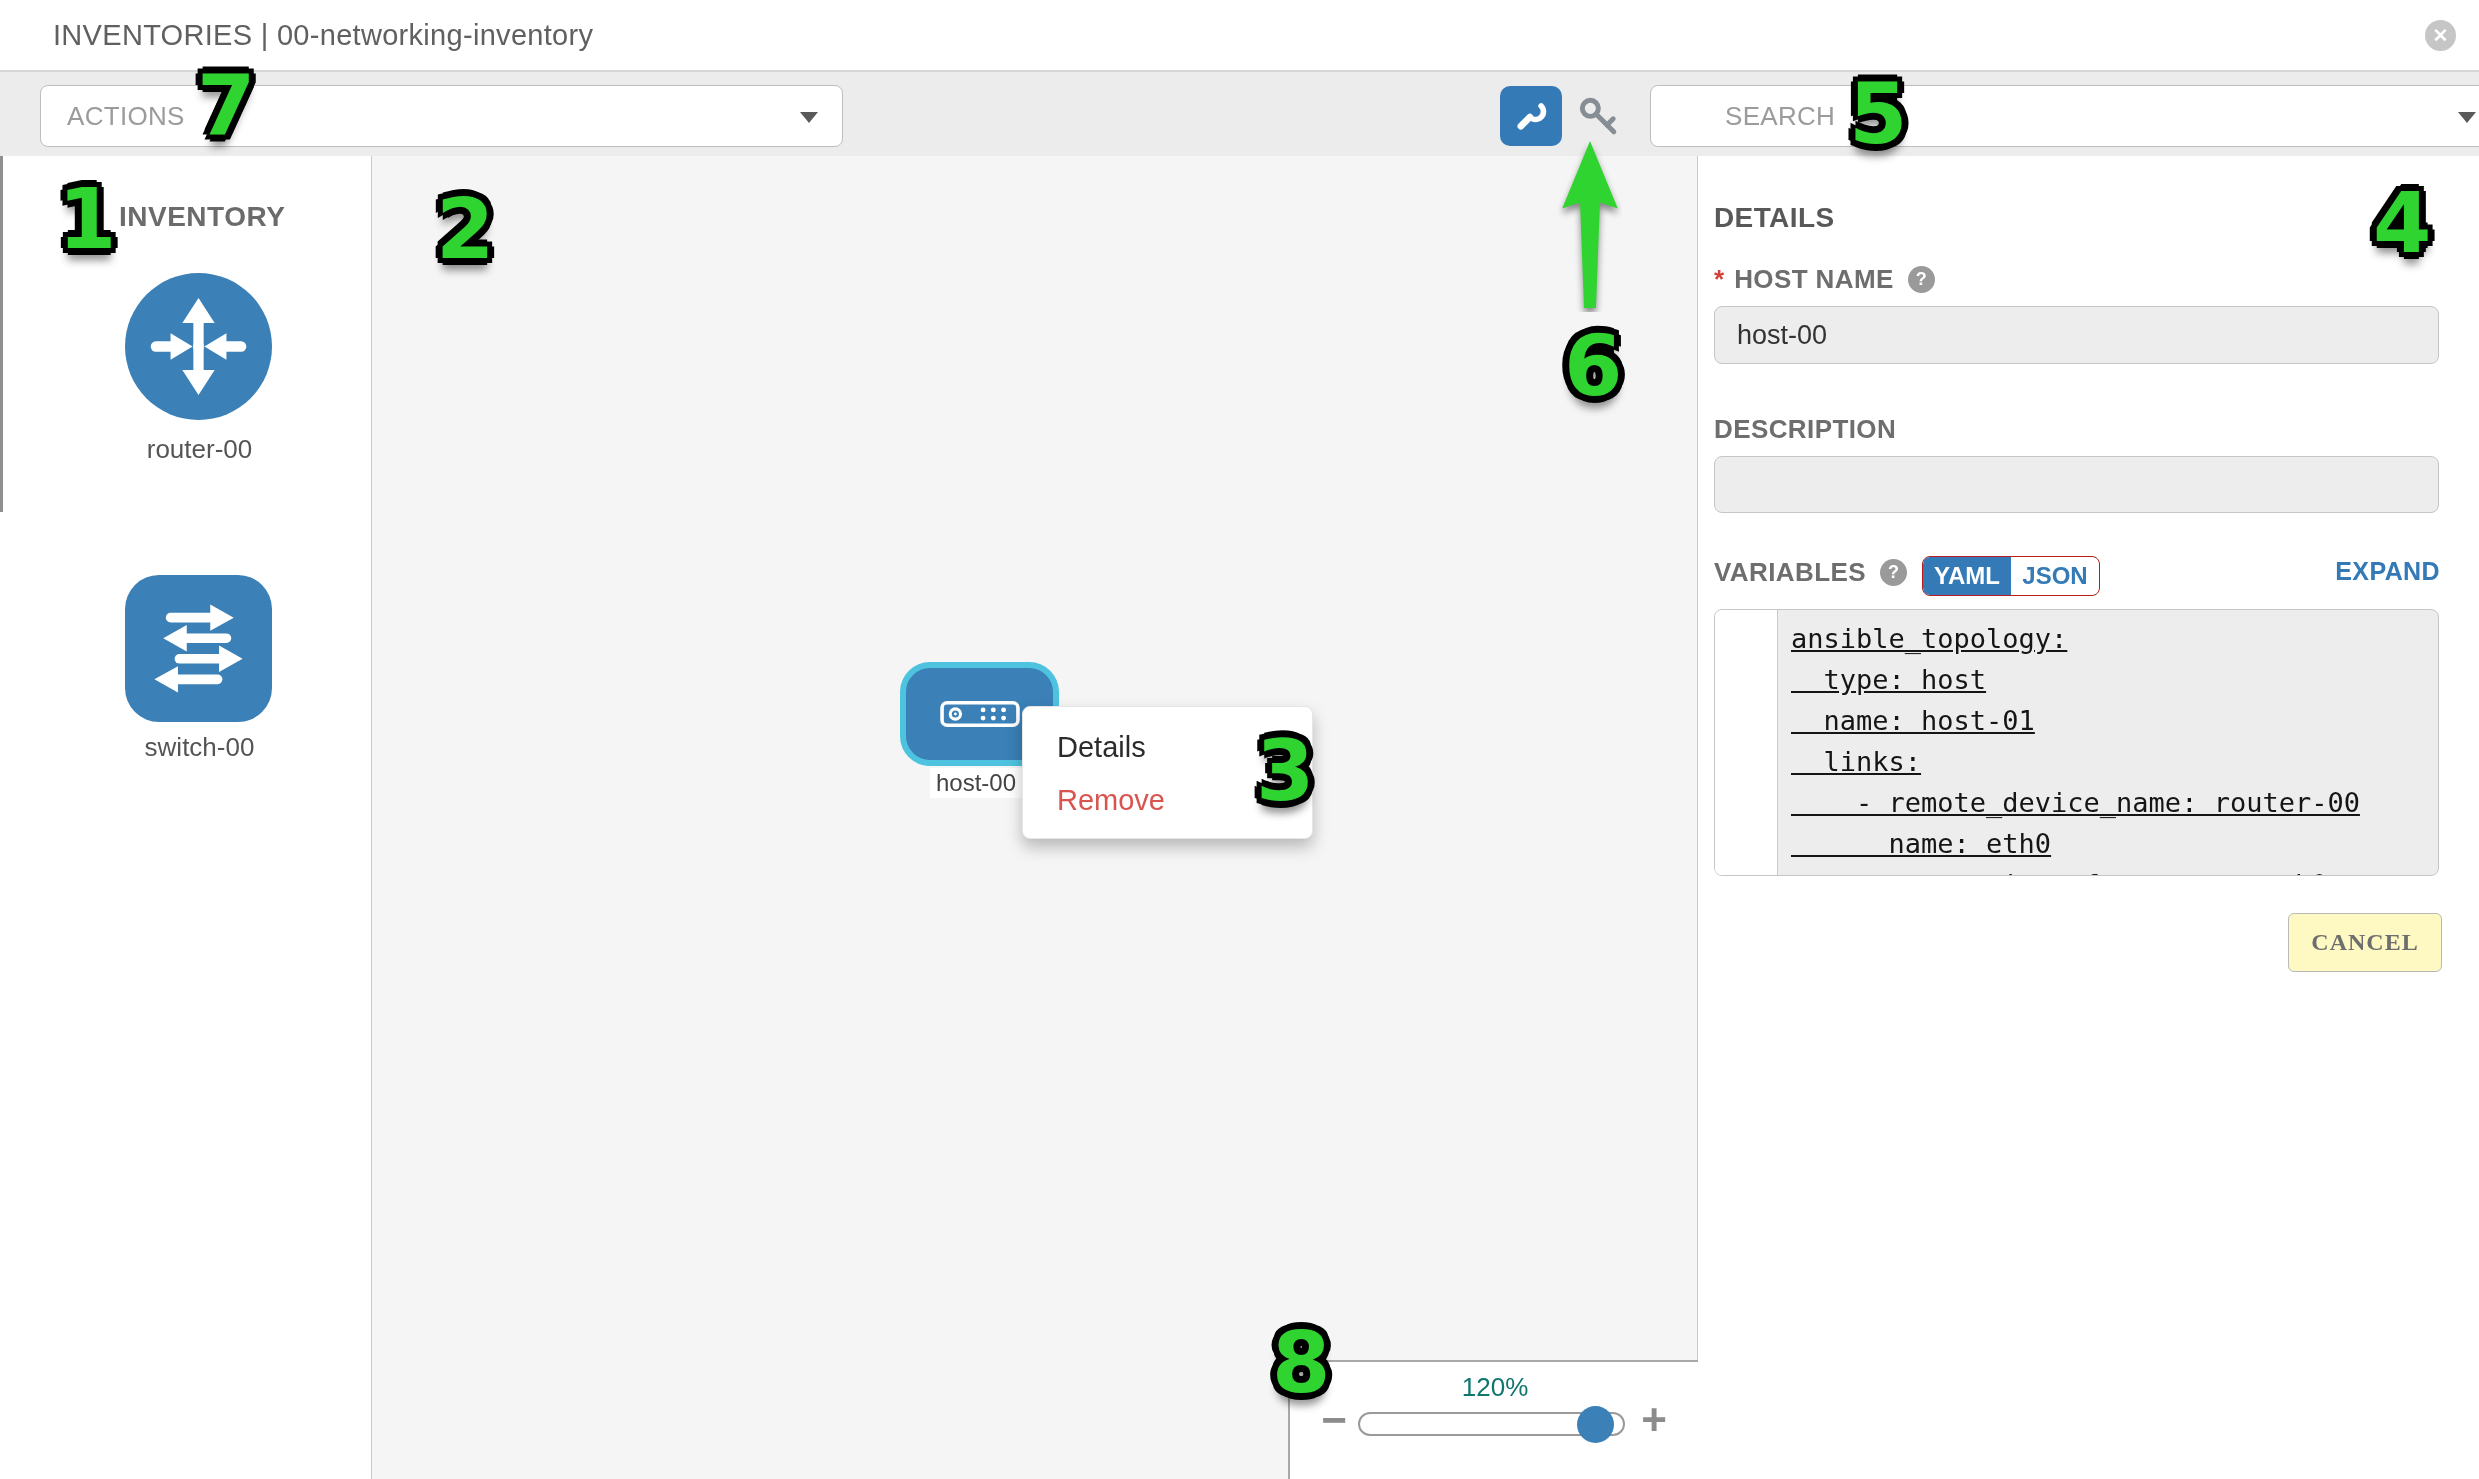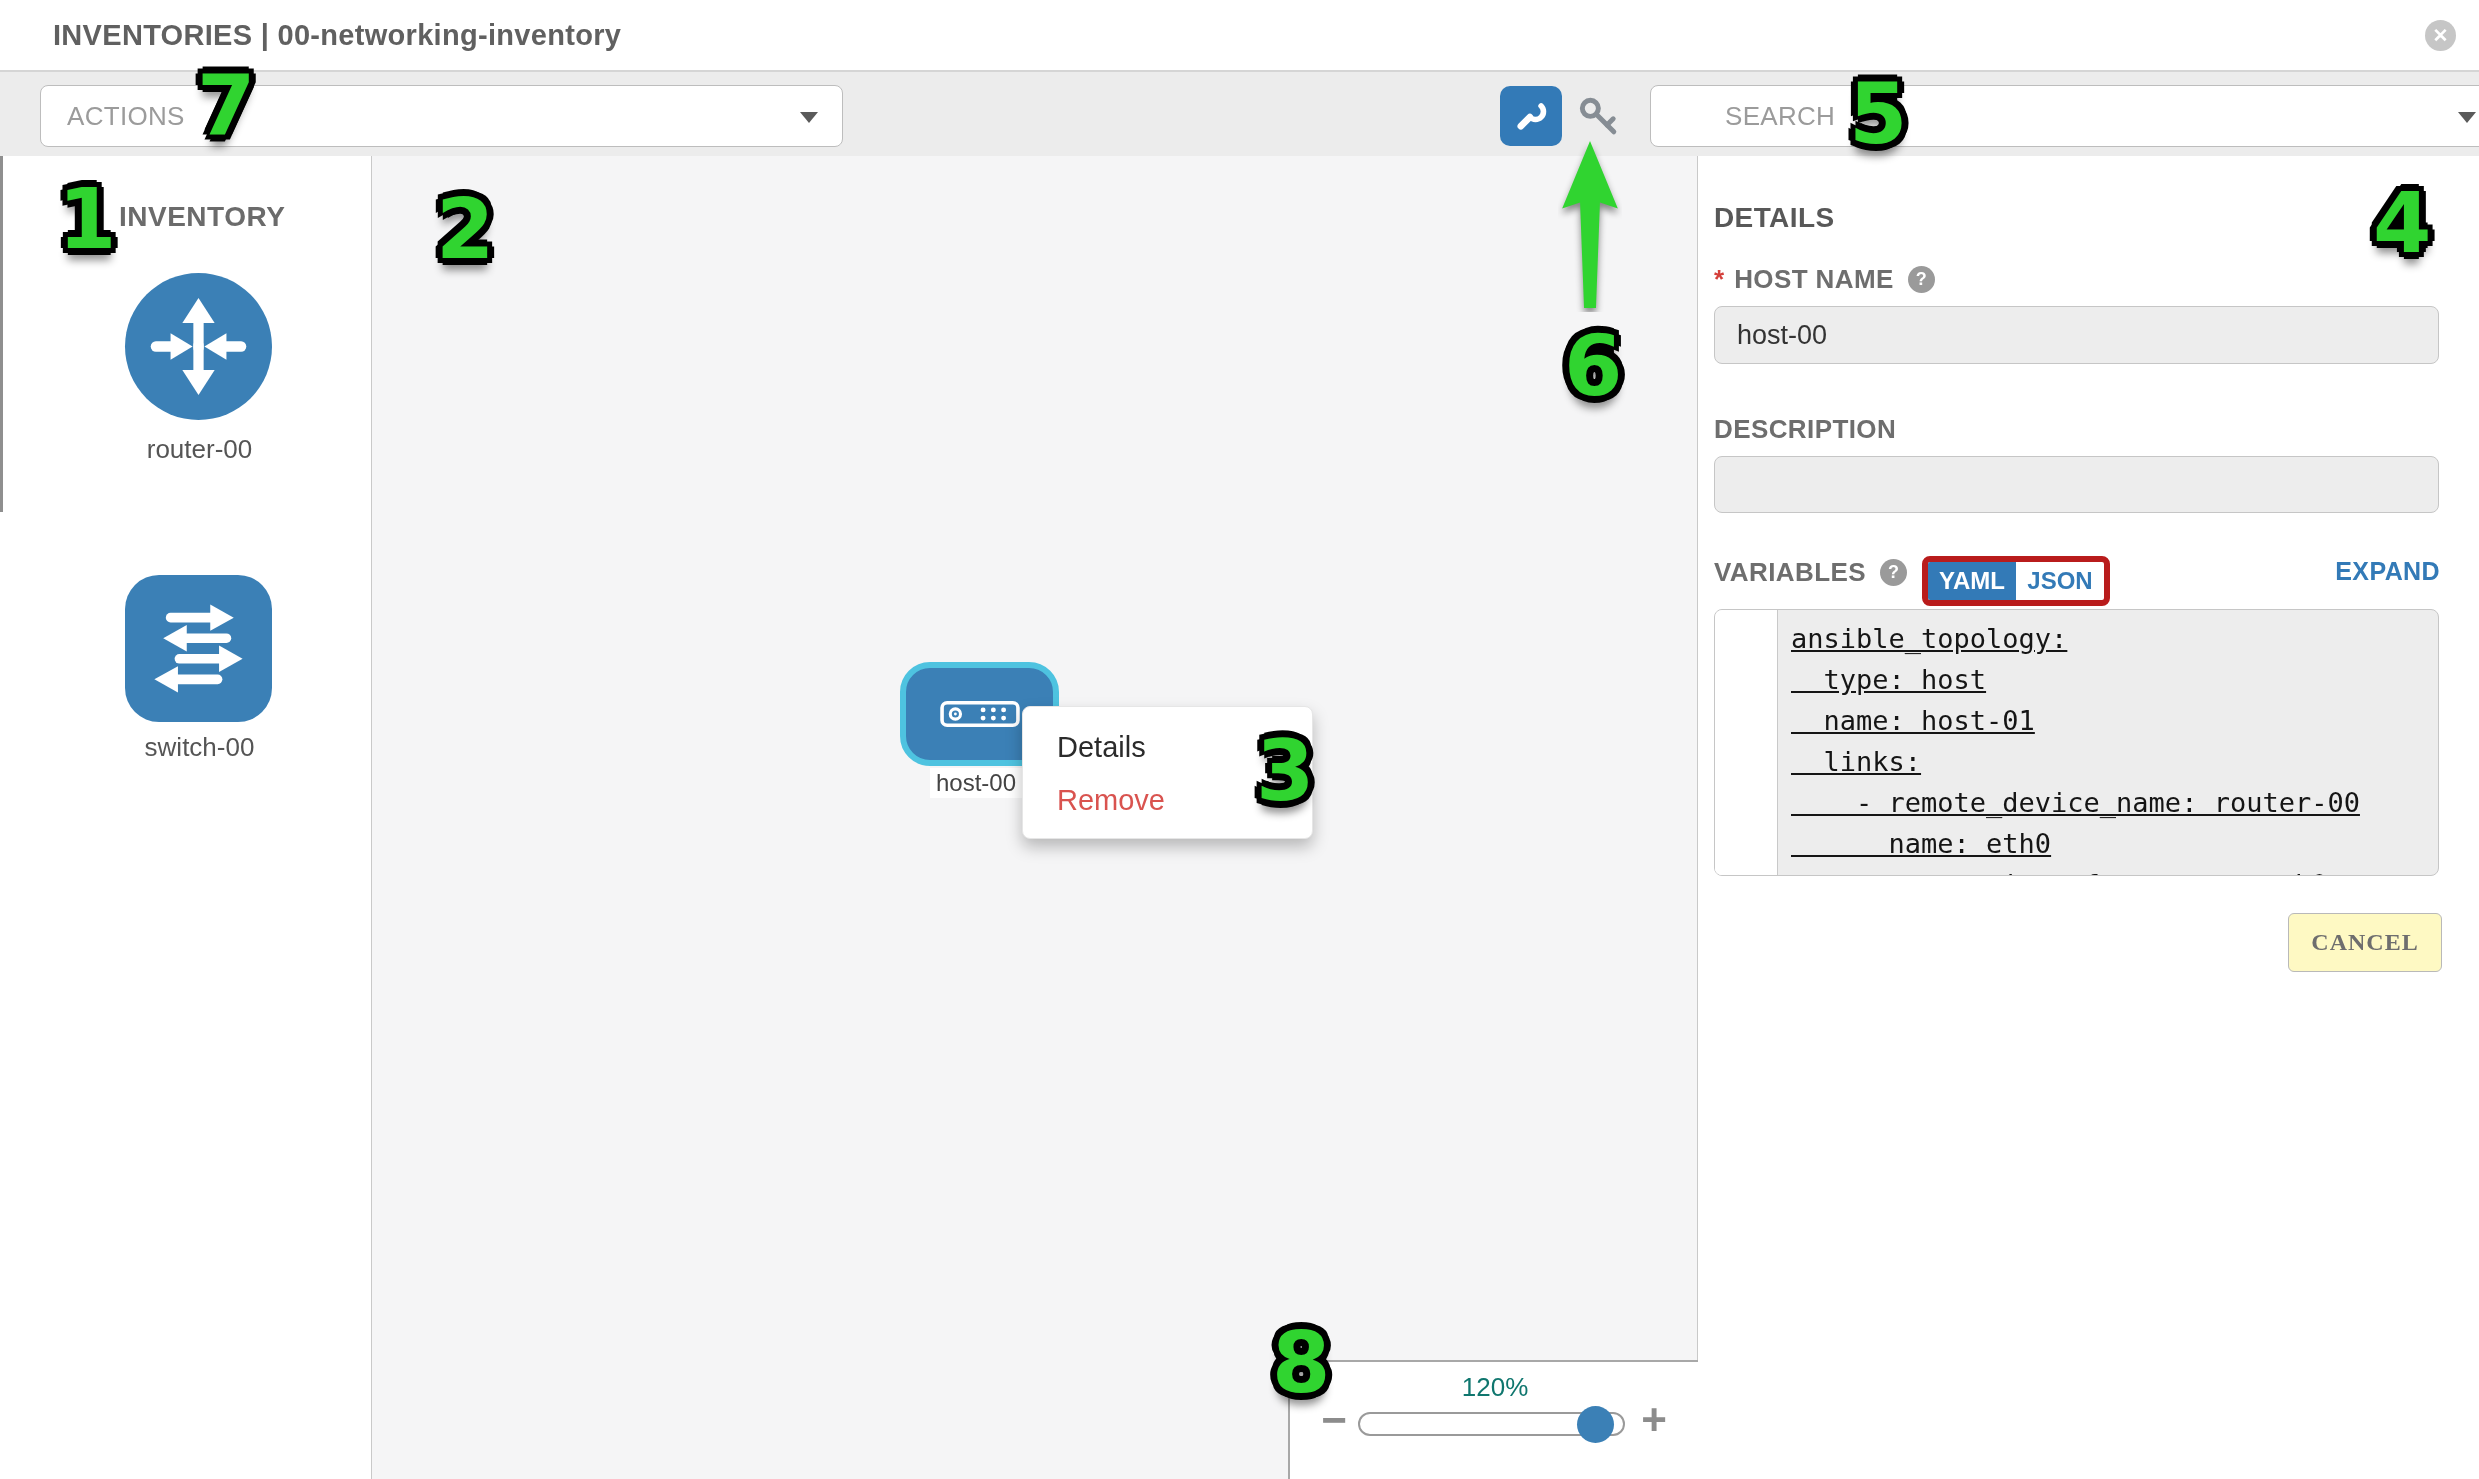--- a/index.html
+++ b/index.html
@@ -5,21 +5,21 @@
   html,body{margin:0;padding:0;}
   body{
     width:2480px;height:1480px;position:relative;overflow:hidden;
     background:#ffffff;font-family:"Liberation Sans",sans-serif;
     -webkit-font-smoothing:antialiased;
   }
   .abs{position:absolute;}
 
   
   .header{left:0;top:0;width:2480px;height:70px;background:#fff;border-bottom:2px solid #d5d5d5;}
-  .header-title{left:53px;top:0;height:70px;line-height:70px;font-size:29px;font-weight:bold;color:#606060;letter-spacing:0.3px;}
+  .header-title{left:53px;top:0;height:70px;line-height:70px;font-size:29px;font-weight:normal;color:#606060;letter-spacing:0.3px;}
   .close-btn{left:2425px;top:20px;width:31px;height:31px;border-radius:50%;background:#c6c6c6;color:#fff;
     display:flex;align-items:center;justify-content:center;font-size:19px;font-weight:bold;cursor:pointer;}
 
   
   .toolbar{left:0;top:72px;width:2480px;height:85px;background:#ececec;border-bottom:1px solid #cfcfcf;}
   .select-box{height:60px;background:#fff;border:1px solid #bdbdbd;border-radius:8px;display:flex;align-items:center;}
   .select-label{margin-left:26px;font-size:26px;color:#9b9b9b;letter-spacing:0.3px;}
   .caret{position:absolute;right:24px;top:26px;width:0;height:0;border-left:9px solid transparent;border-right:9px solid transparent;border-top:11px solid #5a5a5a;}
   .actions-box{left:40px;top:13px;width:801px;}
   .search-box{left:1650px;top:13px;width:801px;padding-left:48px;}
@@ -63,21 +63,21 @@
   .hostname-row{left:1714px;top:264px;}
   .req{color:#d43f3a;font-size:26px;font-weight:bold;margin-right:2px;}
   .f-label{font-size:26px;color:#6e6e6e;font-weight:600;letter-spacing:0.4px;}
   .help-icon{width:27px;height:27px;border-radius:50%;background:#9a9a9a;color:#fff;display:inline-flex;align-items:center;justify-content:center;font-size:18px;font-weight:bold;margin-left:6px;}
   .text-input{left:1714px;width:725px;height:58px;background:#ededed;border:1px solid #c6c6c6;border-radius:8px;box-sizing:border-box;
     font-size:27px;color:#333;padding:0 22px;font-family:"Liberation Sans",sans-serif;}
   .hostname-input{top:306px;}
   .desc-label{left:1714px;top:414px;}
   .desc-input{top:456px;height:57px;}
   .vars-row{left:1714px;top:557px;}
-  .toggle-group{left:1922px;top:556px;display:flex;border:6px solid #b91c1c;border-radius:8px;overflow:hidden;background:#fff;}
+  .toggle-group{left:1922px;top:556px;display:flex;border:1px solid #b91c1c;border-radius:8px;overflow:hidden;background:#fff;}
   .toggle-btn{width:88px;height:38px;display:flex;align-items:center;justify-content:center;font-size:24px;font-weight:bold;color:#337ab7;cursor:pointer;}
   .toggle-btn.active{background:#337ab7;color:#fff;}
   .expand-link{left:2241px;top:557px;width:199px;text-align:right;font-size:25px;font-weight:600;color:#337ab7;letter-spacing:0.4px;cursor:pointer;}
 
   
   .code-block{left:1714px;top:609px;width:725px;height:267px;border:1px solid #c6c6c6;border-radius:8px;background:#ededed;overflow:hidden;box-sizing:border-box;}
   .code-row{display:flex;height:41px;}
   .code-rows{padding-top:8px;}
   .gutter-cell{width:62px;background:#fff;border-right:1px solid #c9c9c9;text-align:right;padding-right:10px;box-sizing:border-box;
     font-family:"DejaVu Sans Mono",monospace;font-size:27px;color:#9c9c9c;line-height:41px;flex:none;}

